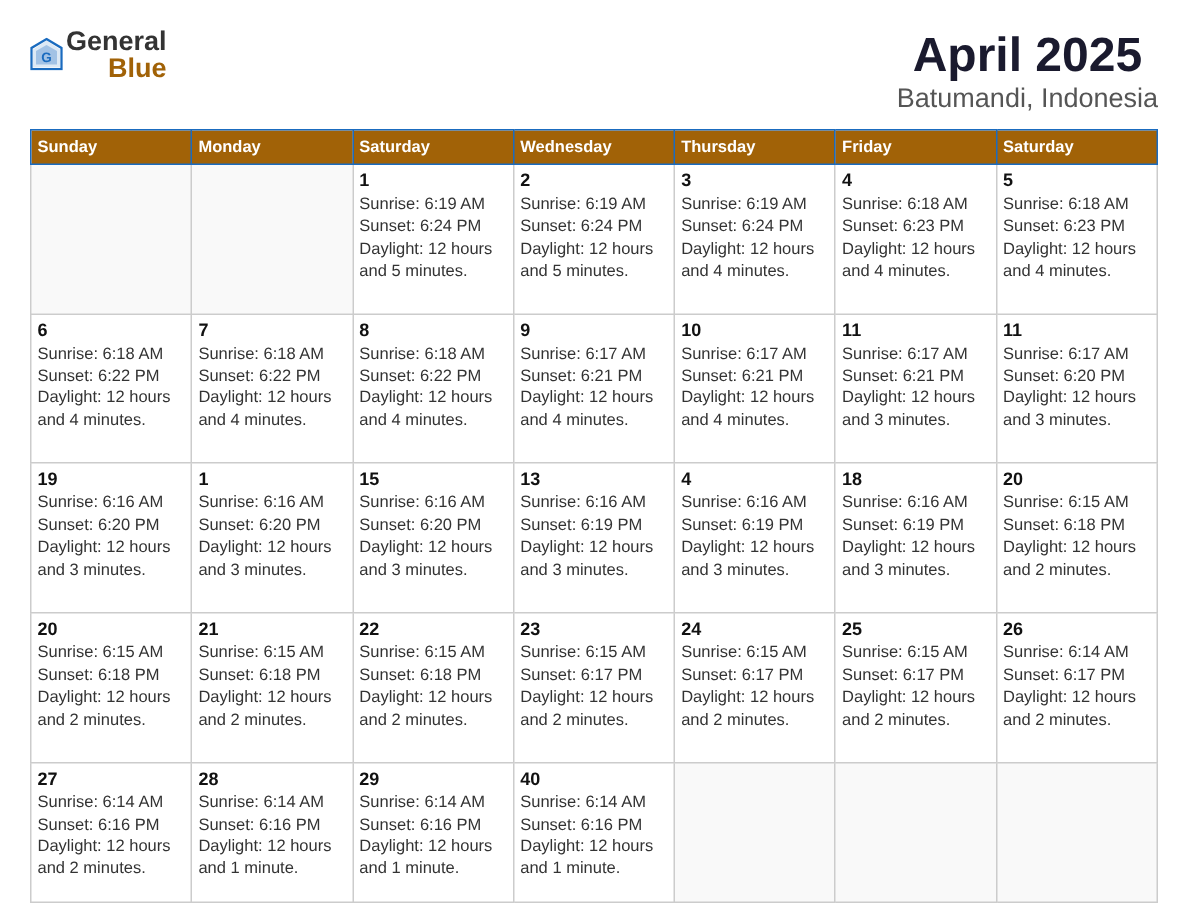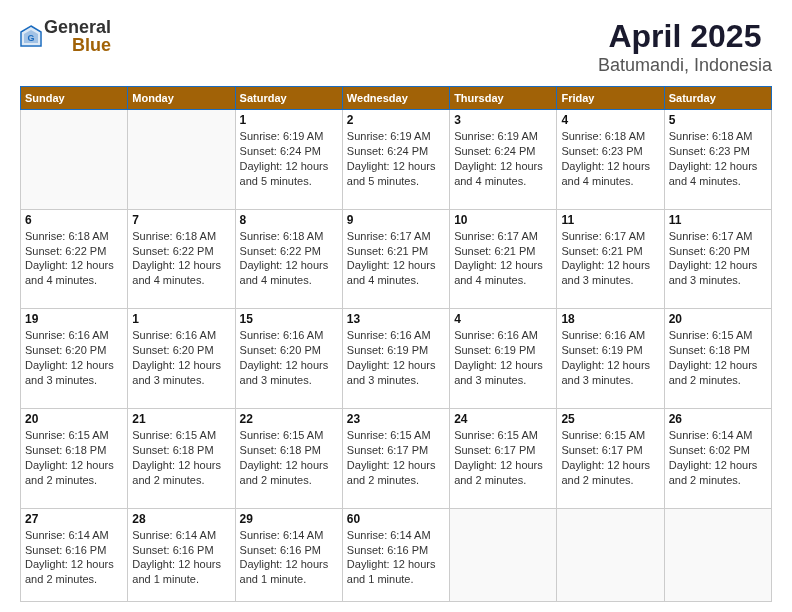--- a/index.html
+++ b/index.html
@@ -319,21 +319,21 @@
           <td>
             <div class="day-num">25</div>
             <div class="day-info">Sunrise: 6:15 AM
 Sunset: 6:17 PM
 Daylight: 12 hours
 and 2 minutes.</div>
           </td>
           <td>
             <div class="day-num">26</div>
             <div class="day-info">Sunrise: 6:14 AM
-Sunset: 6:02 PM
+Sunset: 6:17 PM
 Daylight: 12 hours
 and 2 minutes.</div>
           </td>
         </tr>
         <tr class="last-row">
           <td>
             <div class="day-num">27</div>
             <div class="day-info">Sunrise: 6:14 AM
 Sunset: 6:16 PM
 Daylight: 12 hours
@@ -347,21 +347,21 @@
 and 1 minute.</div>
           </td>
           <td>
             <div class="day-num">29</div>
             <div class="day-info">Sunrise: 6:14 AM
 Sunset: 6:16 PM
 Daylight: 12 hours
 and 1 minute.</div>
           </td>
           <td>
-            <div class="day-num">60</div>
+            <div class="day-num">40</div>
             <div class="day-info">Sunrise: 6:14 AM
 Sunset: 6:16 PM
 Daylight: 12 hours
 and 1 minute.</div>
           </td>
           <td class="empty-cell"></td>
           <td class="empty-cell"></td>
           <td class="empty-cell"></td>
         </tr>
       </tbody>

